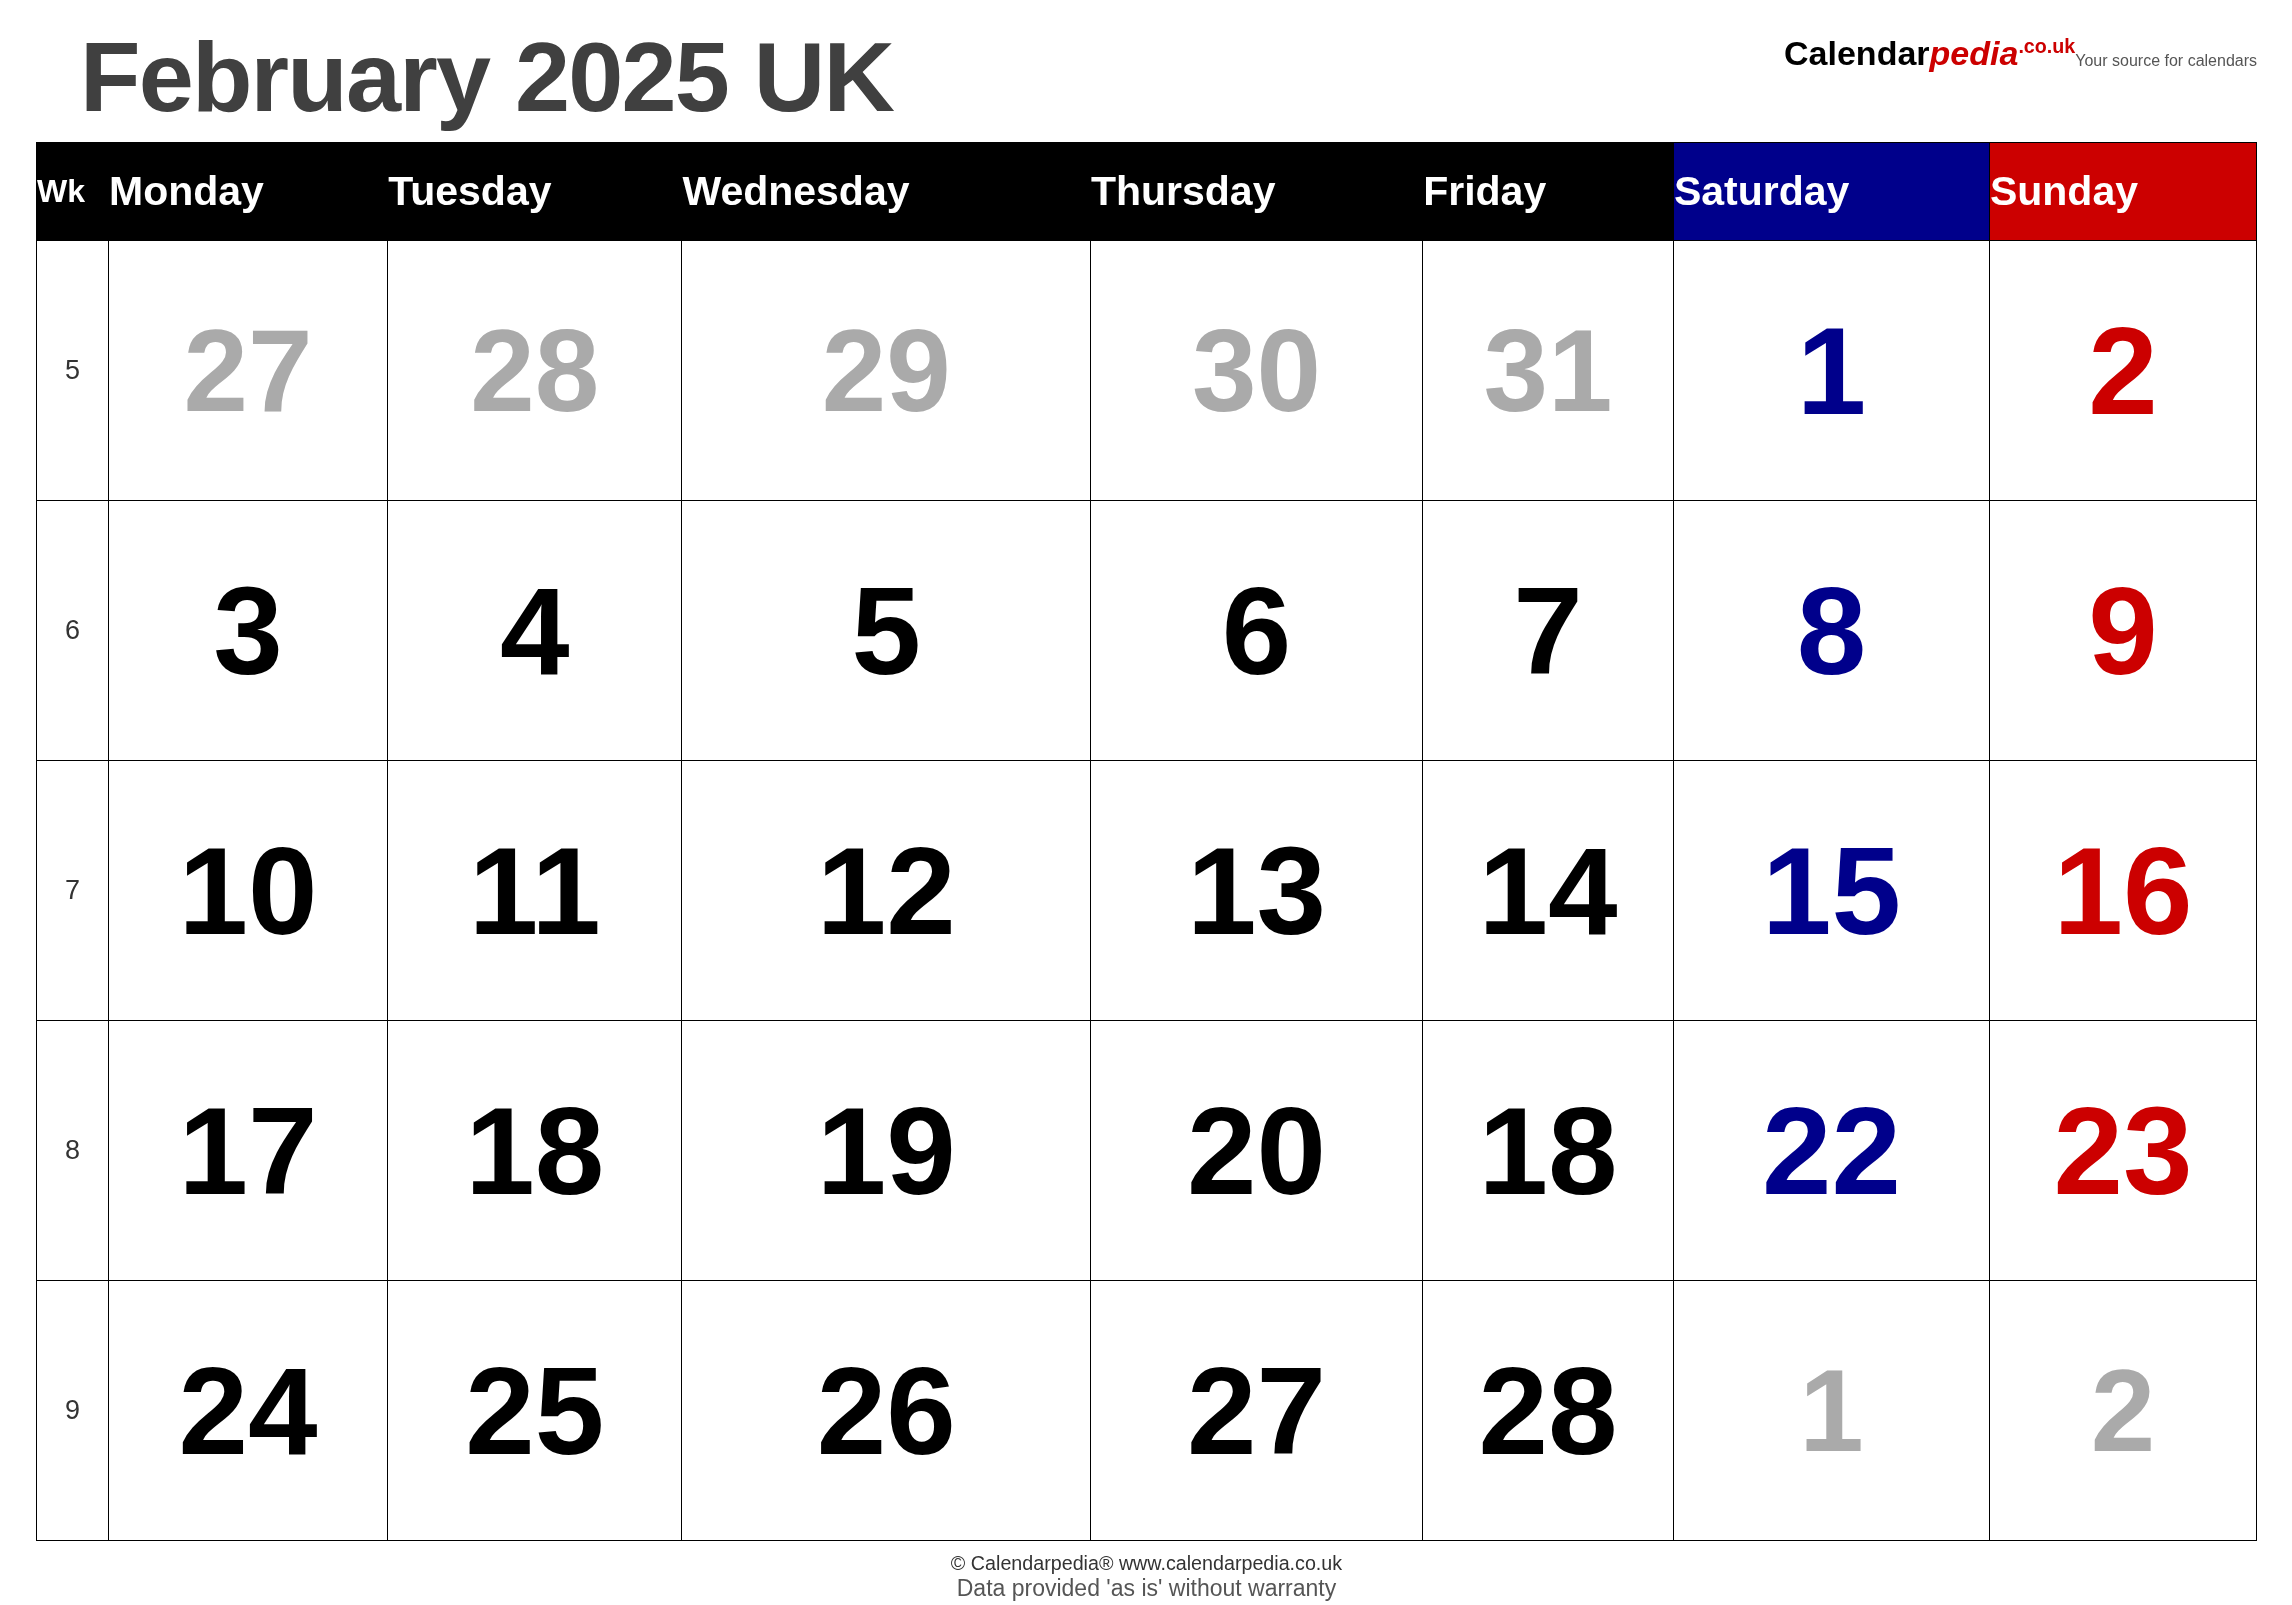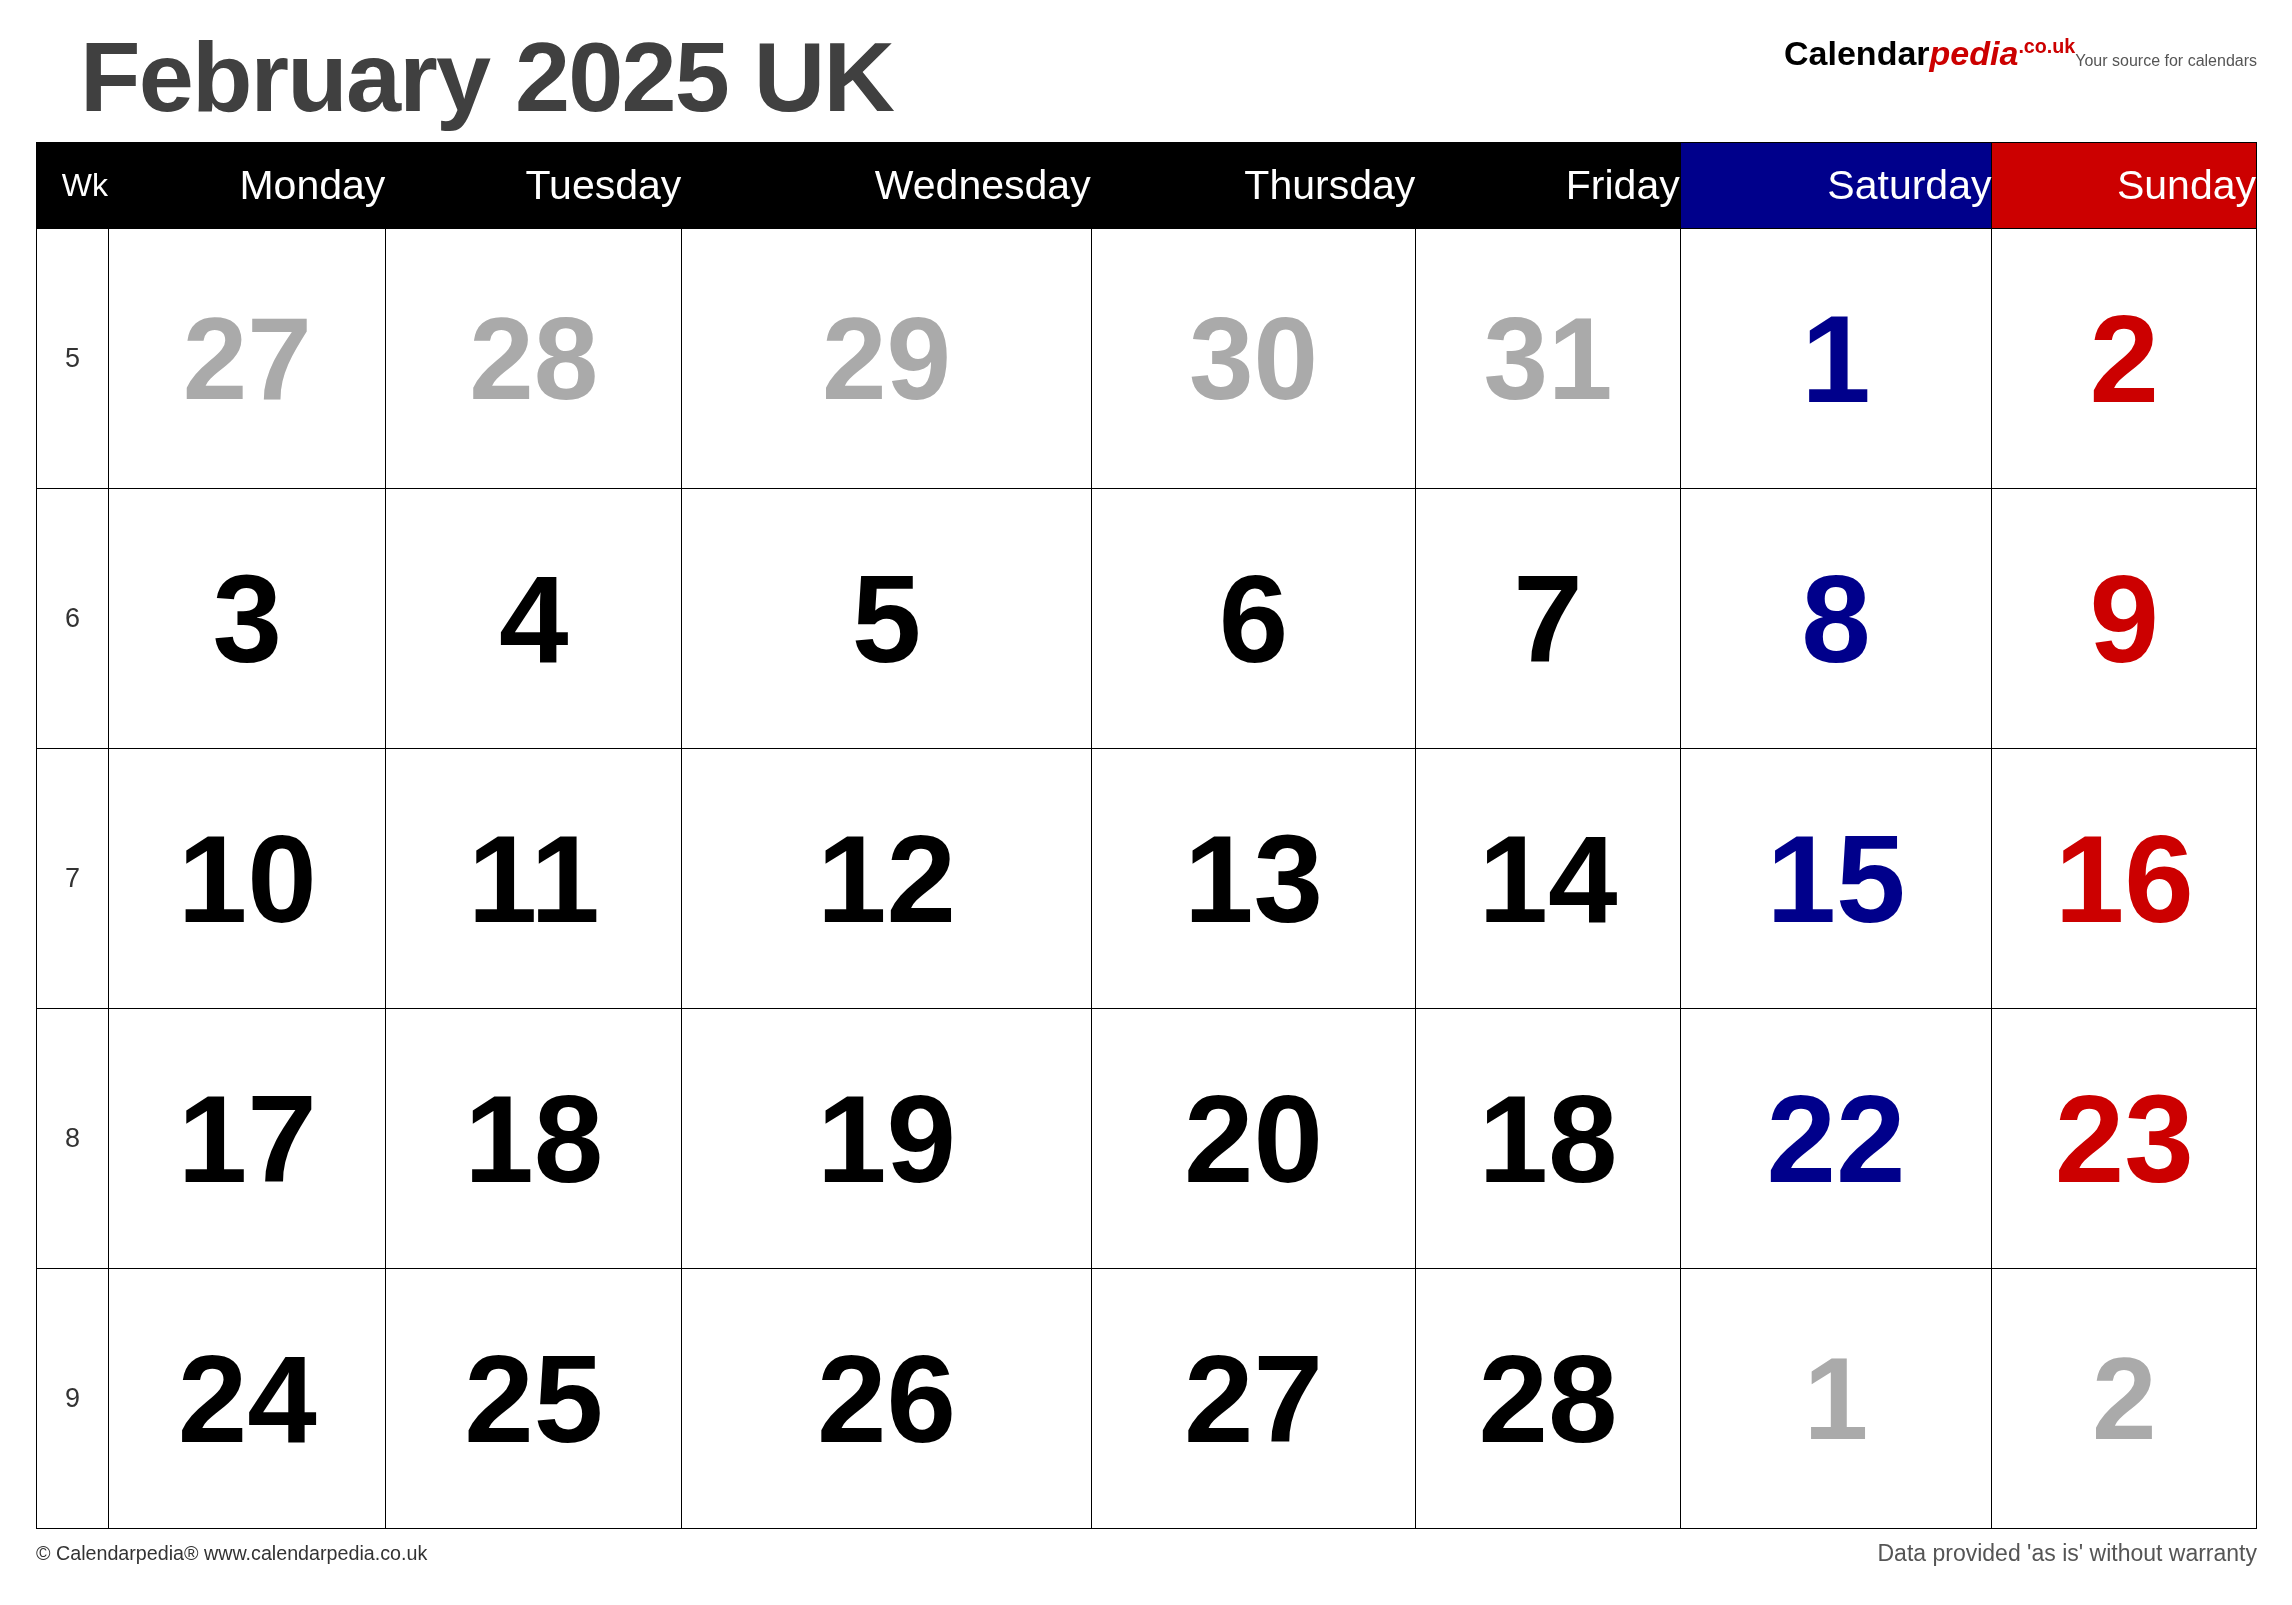--- a/index.html
+++ b/index.html
@@ -65,24 +65,24 @@
       border: 1.8px solid #000;
       height: 1370px;
     }
 
     .calendar-table th, .calendar-table td {
       border: 1.8px solid #000;
     }
 
     
     .header-row th {
-      padding: 19px 0;
+      padding: 25px 0;
       font-size: 41px;
-      font-weight: 400;
-      text-align: right;
+      font-weight: 700;
+      text-align: left;
     }
 
     .wk-header {
       background: #000;
       color: #fff;
       width: 72px;
       font-size: 32px !important;
     }
 
     .mon-header, .tue-header, .wed-header, .thu-header, .fri-header {
@@ -132,20 +132,21 @@
 
     .day-cell.sunday {
       color: #cc0000;
     }
 
     .footer-area {
       display: flex;
       justify-content: space-between;
       align-items: center;
       margin-top: 10.7px;
+      flex-direction: column;
     }
 
     .footer-left {
       font-size: 19.7px;
       color: #333;
     }
 
     .footer-right {
       font-size: 23px;
       color: #555;

